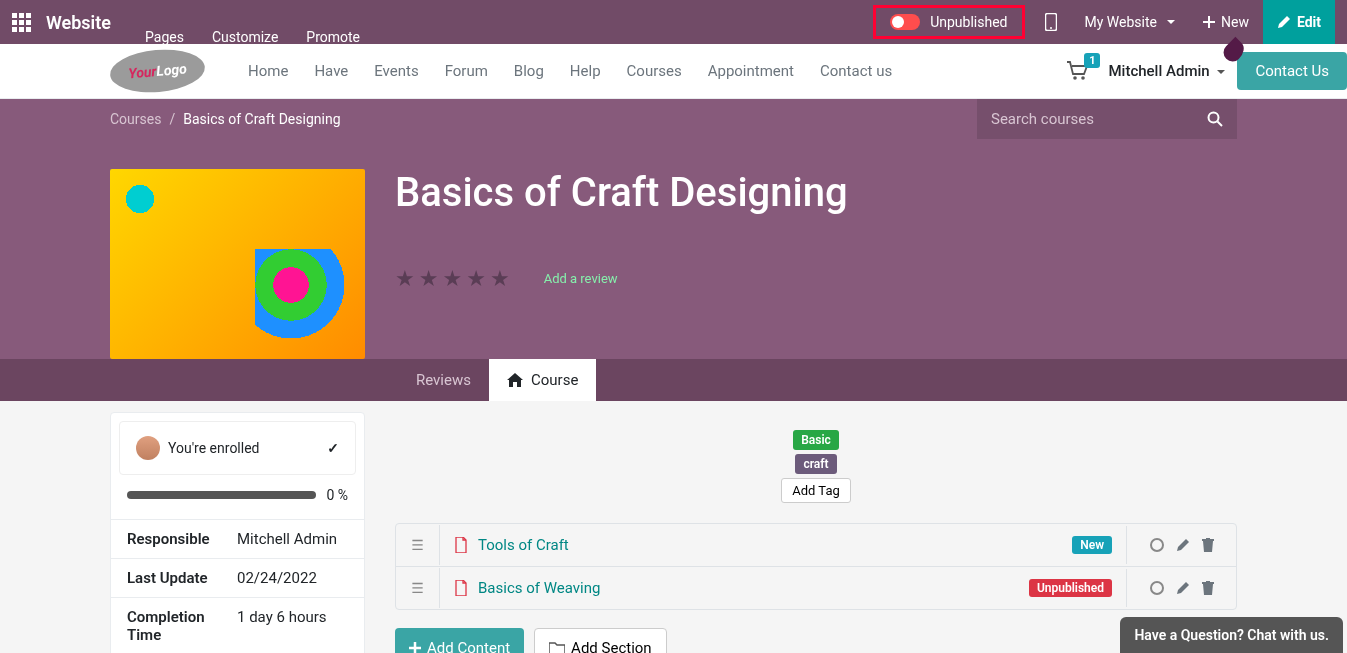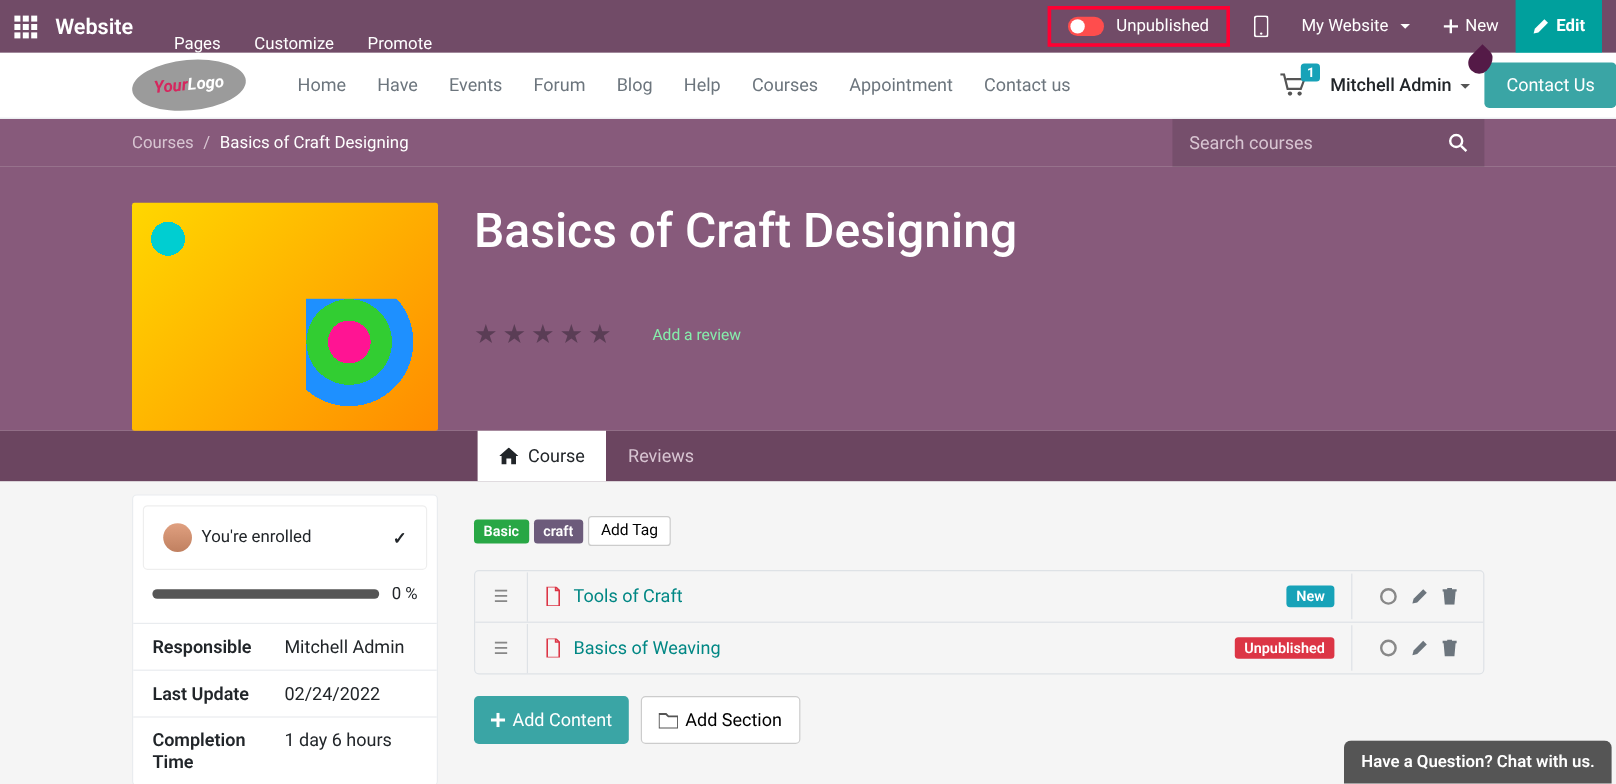--- a/index.html
+++ b/index.html
@@ -55,21 +55,21 @@
 .sidebar { width: 255px; background: #fff; border: 1px solid #e9ecef; border-radius: 4px; padding: 0; margin-top: 12px; }
 .enrolled { display: flex; align-items: center; padding: 14px 16px; border-bottom: 1px solid #e9ecef; margin: 8px; border: 1px solid #eee; border-radius: 4px; }
 .avatar { width: 24px; height: 24px; border-radius: 50%; background: linear-gradient(#e0a080, #c08060); margin-right: 8px; }
 .check { margin-left: auto; font-weight: bold; }
 .progress-row { padding: 4px 16px 16px; display: flex; align-items: center; gap: 10px; }
 .progress-bar { flex: 1; height: 8px; background: #555; border-radius: 4px; }
 .meta-row { padding: 10px 16px; display: flex; border-top: 1px solid #e9ecef; font-size: 15px; }
 .meta-row .lbl { width: 110px; font-weight: 600; }
 
 .content { flex: 1; padding-top: 30px; }
-.tags { display: flex; gap: 4px; align-items: center; margin-bottom: 20px; }
+.tags { display: flex; gap: 4px; align-items: center; margin-bottom: 20px; flex-direction: column; }
 .tag { padding: 3px 8px; border-radius: 3px; color: #fff; font-size: 12px; font-weight: 600; }
 .tag.green { background: #28a745; }
 .tag.purple { background: #6c5b7b; }
 .add-tag-btn { border: 1px solid #ccc; background: #fff; padding: 4px 10px; border-radius: 3px; font-size: 13px; cursor: pointer; }
 
 .content-table { border: 1px solid #dee2e6; border-radius: 4px; margin-bottom: 18px; }
 .ct-row { display: flex; align-items: center; border-bottom: 1px solid #dee2e6; }
 .ct-row:last-child { border-bottom: none; }
 .ct-handle { width: 44px; text-align: center; border-right: 1px solid #dee2e6; padding: 12px 0; color: #888; cursor: grab; }
 .ct-body { flex: 1; display: flex; align-items: center; padding: 12px 14px; gap: 10px; }
@@ -189,27 +189,27 @@
       <span class="star">★</span>
       <span class="star">★</span>
       <span class="star">★</span>
       <span class="star">★</span>
       <span class="add-review">Add a review</span>
     </div>
   </div>
 </div>
 
 <div class="tabbar">
+  <div class="tab">Reviews</div>
   <div class="tab active">
     <svg width="16" height="14" viewBox="0 0 16 14">
         <path d="M8 0L0 7h2v7h4V9h4v5h4V7h2L8 0z" fill="#212529"></path>
       </svg>
     <span>Course</span>
   </div>
-  <div class="tab">Reviews</div>
 </div>
 
 <div class="main">
   <div class="sidebar">
     <div class="enrolled">
       <div class="avatar"></div>
       <span>You're enrolled</span>
       <span class="check">✓</span>
     </div>
     <div class="progress-row">

